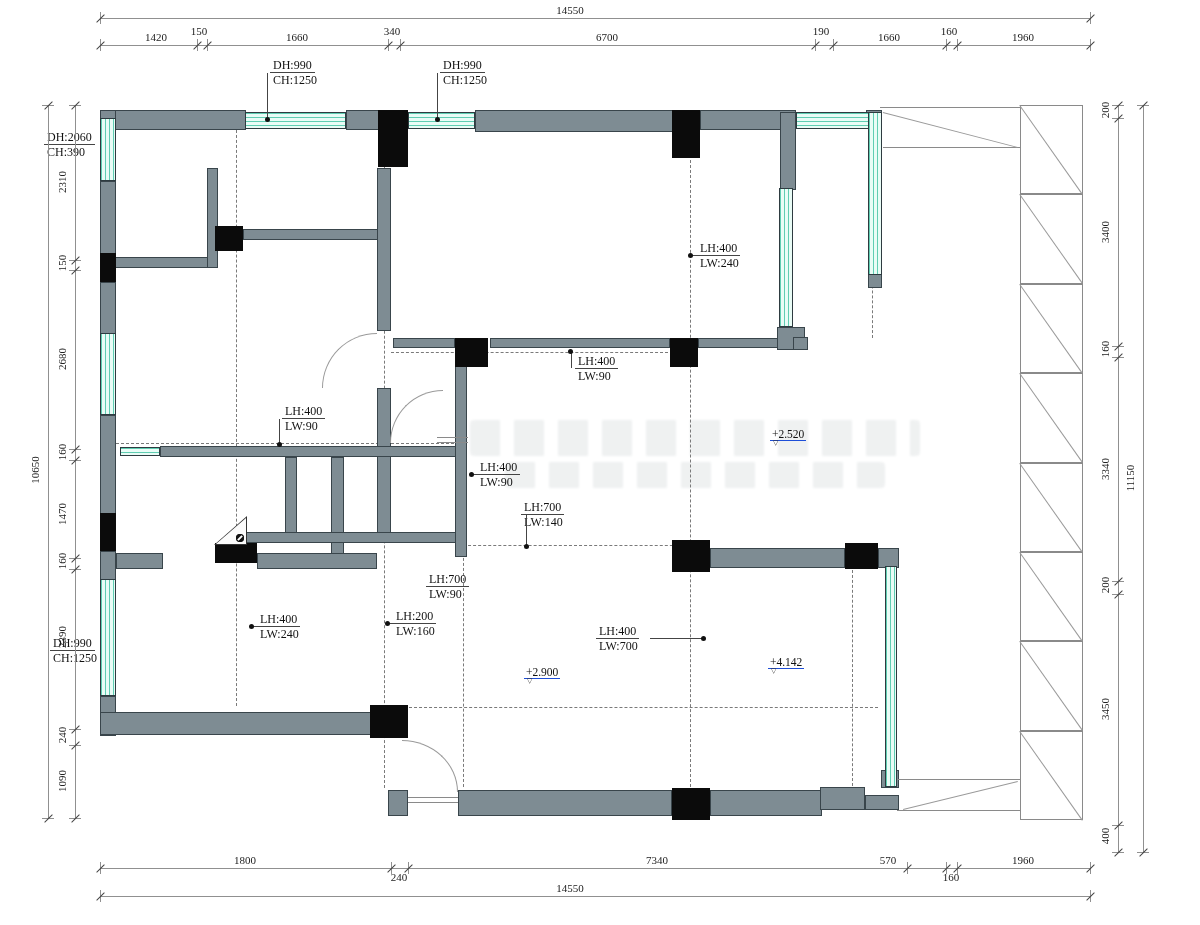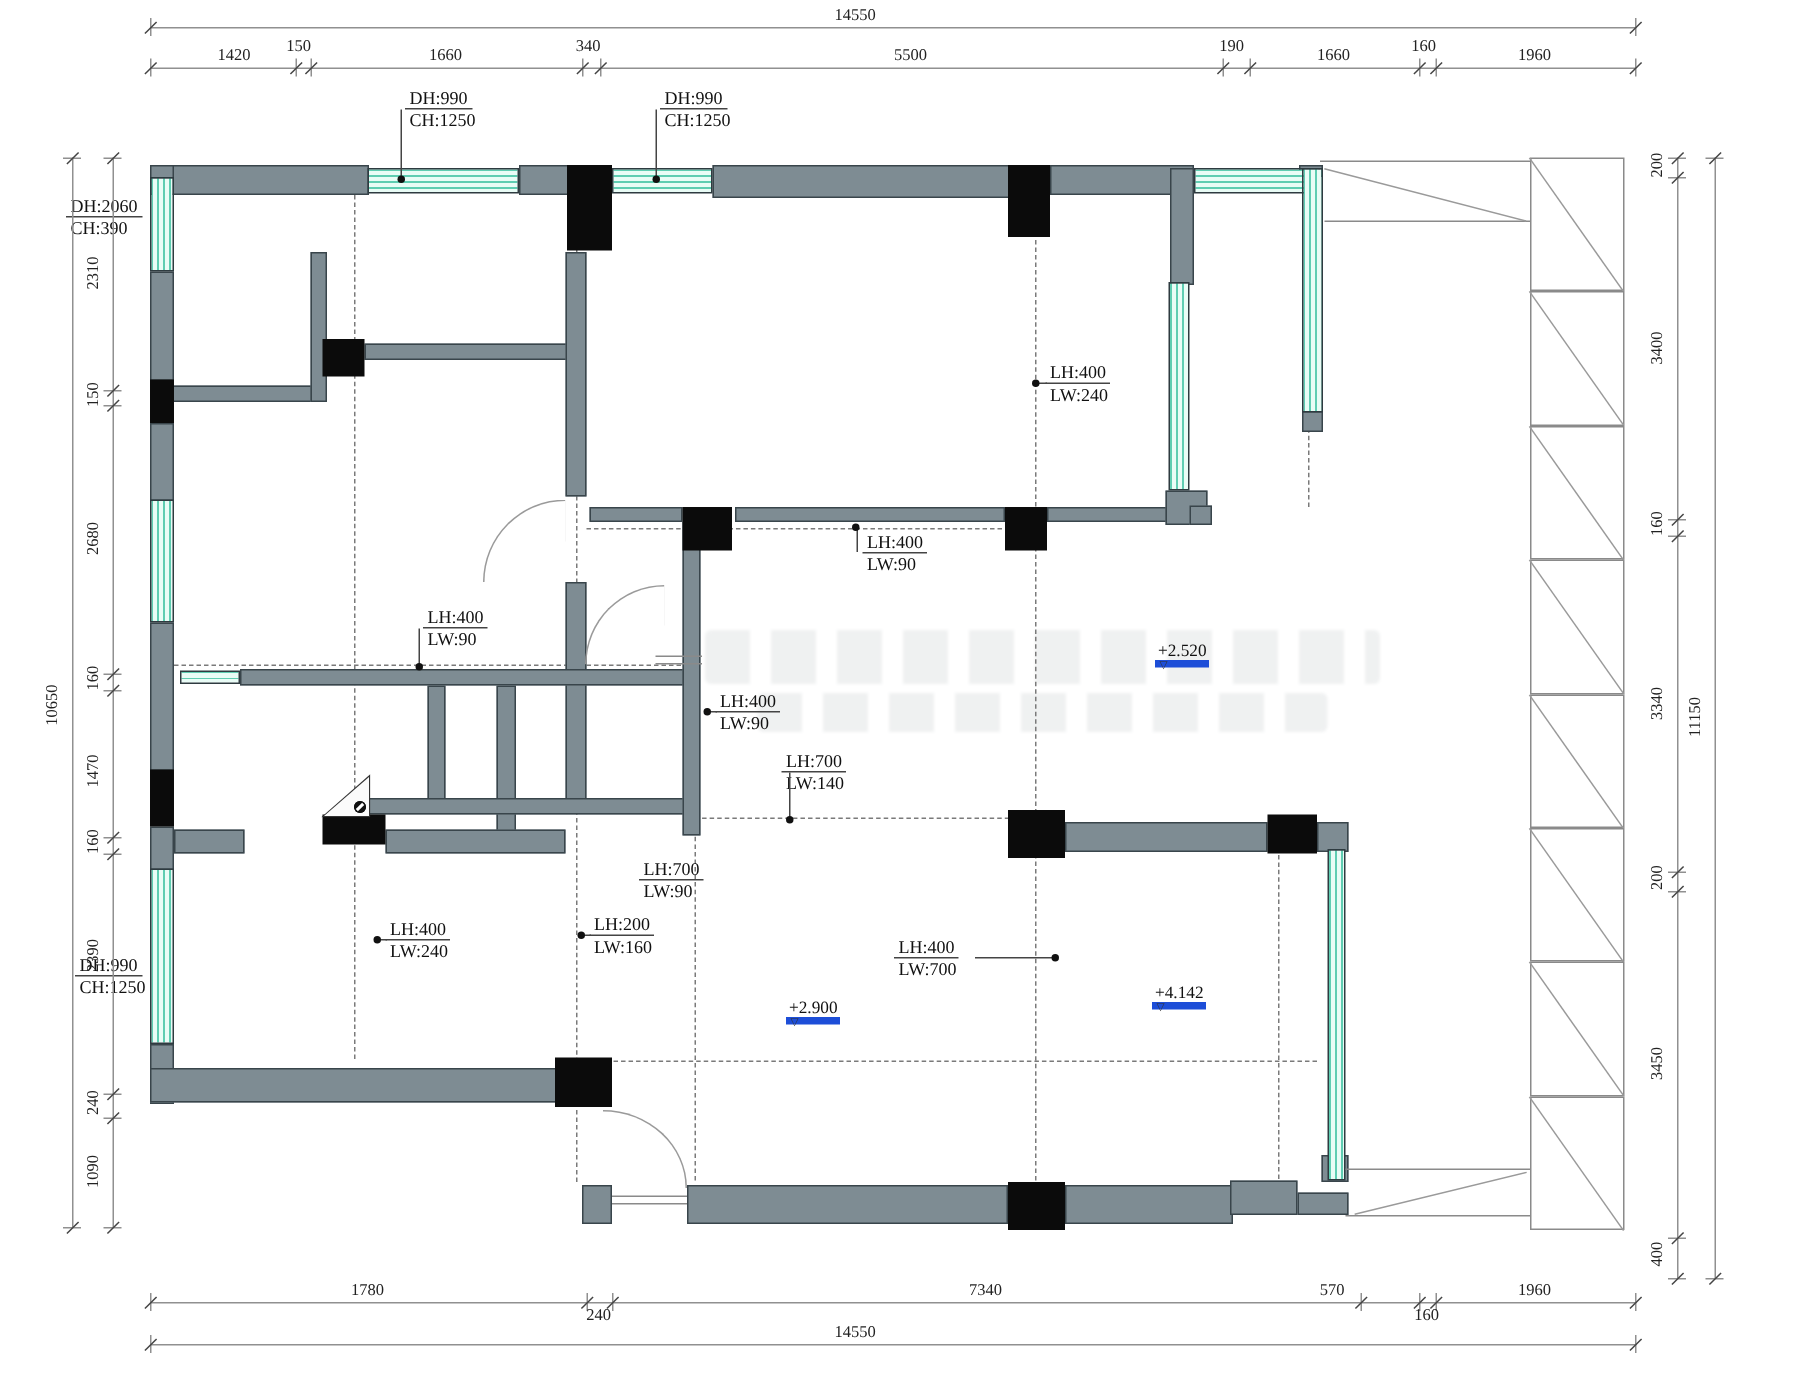--- a/index.html
+++ b/index.html
@@ -22,21 +22,21 @@
   .tick-h{position:absolute;width:12px;height:1px;background:#909090;}
   .slash{position:absolute;width:11px;height:1px;background:#444;transform:rotate(-45deg);}
   .dim-label{position:absolute;font-size:11px;white-space:nowrap;transform:translate(-50%,-50%);color:#222;}
   .dim-label.rot{transform:translate(-50%,-50%) rotate(-90deg);}
   .tag{position:absolute;font-size:12px;line-height:14px;white-space:nowrap;color:#111;}
   .tag .l1{display:inline-block;border-bottom:1px solid #444;padding:0 3px;}
   .tag .l2{display:block;padding:0 3px;}
   .dot{position:absolute;width:5px;height:5px;border-radius:50%;background:#111;}
   .conn{position:absolute;background:#444;}
   .level{position:absolute;font-size:11.5px;color:#111;white-space:nowrap;}
-  .level .ltx{border-bottom:5px solid #1d4ed8;padding:0 2px;}
+  .level .ltx{border-bottom:1px solid #1d4ed8;padding:0 2px;}
   .level .tri{display:block;font-size:7px;line-height:7px;margin-left:3px;color:#333;}
   .tri-o{position:absolute;background:#333;clip-path:polygon(100% 0,100% 100%,0 100%);}
   .tri-i{position:absolute;background:#fbfbfb;clip-path:polygon(100% 0,100% 100%,0 100%);}
   .fan{position:absolute;width:8px;height:8px;border-radius:50%;background:#111;
        box-shadow:inset 0 0 0 1px #111;}
   .fan:after{content:"";position:absolute;left:3px;top:1px;width:2px;height:6px;background:#fff;transform:rotate(45deg);}
   .wm{position:absolute;opacity:.09;filter:blur(1px);border-radius:4px;
       background:repeating-linear-gradient(90deg,#5a6a70 0 30px,transparent 30px 44px);}
 </style>
 </head>
@@ -208,41 +208,41 @@
     <div class="tick" style="left: 946px; top: 39px;"></div>
     <div class="slash" style="left: 941px; top: 45px;"></div>
     <div class="tick" style="left: 957px; top: 39px;"></div>
     <div class="slash" style="left: 952px; top: 45px;"></div>
     <div class="tick" style="left: 1090px; top: 39px;"></div>
     <div class="slash" style="left: 1085px; top: 45px;"></div>
     <div class="dim-label" style="left: 156px; top: 37px;">1420</div>
     <div class="dim-label" style="left: 199px; top: 31px;">150</div>
     <div class="dim-label" style="left: 297px; top: 37px;">1660</div>
     <div class="dim-label" style="left: 392px; top: 31px;">340</div>
-    <div class="dim-label" style="left: 607px; top: 37px;">5500</div>
+    <div class="dim-label" style="left: 607px; top: 37px;">6700</div>
     <div class="dim-label" style="left: 821px; top: 31px;">190</div>
     <div class="dim-label" style="left: 889px; top: 37px;">1660</div>
     <div class="dim-label" style="left: 949px; top: 31px;">160</div>
     <div class="dim-label" style="left: 1023px; top: 37px;">1960</div>
     <div class="dimline" style="left: 100px; top: 868px; width: 990px; height: 1px;"></div>
     <div class="tick" style="left: 100px; top: 862px;"></div>
     <div class="slash" style="left: 95px; top: 868px;"></div>
     <div class="tick" style="left: 391px; top: 862px;"></div>
     <div class="slash" style="left: 386px; top: 868px;"></div>
     <div class="tick" style="left: 408px; top: 862px;"></div>
     <div class="slash" style="left: 403px; top: 868px;"></div>
     <div class="tick" style="left: 907px; top: 862px;"></div>
     <div class="slash" style="left: 902px; top: 868px;"></div>
     <div class="tick" style="left: 946px; top: 862px;"></div>
     <div class="slash" style="left: 941px; top: 868px;"></div>
     <div class="tick" style="left: 957px; top: 862px;"></div>
     <div class="slash" style="left: 952px; top: 868px;"></div>
     <div class="tick" style="left: 1090px; top: 862px;"></div>
     <div class="slash" style="left: 1085px; top: 868px;"></div>
-    <div class="dim-label" style="left: 245px; top: 860px;">1780</div>
+    <div class="dim-label" style="left: 245px; top: 860px;">1800</div>
     <div class="dim-label" style="left: 399px; top: 877px;">240</div>
     <div class="dim-label" style="left: 657px; top: 860px;">7340</div>
     <div class="dim-label" style="left: 888px; top: 860px;">570</div>
     <div class="dim-label" style="left: 951px; top: 877px;">160</div>
     <div class="dim-label" style="left: 1023px; top: 860px;">1960</div>
     <div class="dimline" style="left: 100px; top: 896px; width: 990px; height: 1px;"></div>
     <div class="tick" style="left: 100px; top: 890px;"></div>
     <div class="slash" style="left: 95px; top: 896px;"></div>
     <div class="tick" style="left: 1090px; top: 890px;"></div>
     <div class="slash" style="left: 1085px; top: 896px;"></div>

